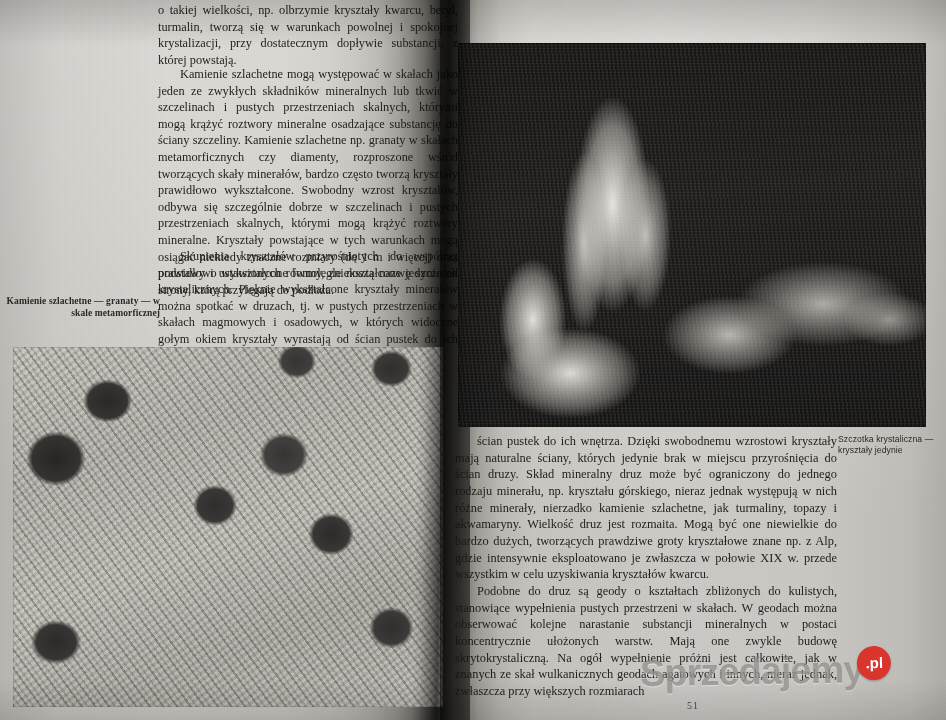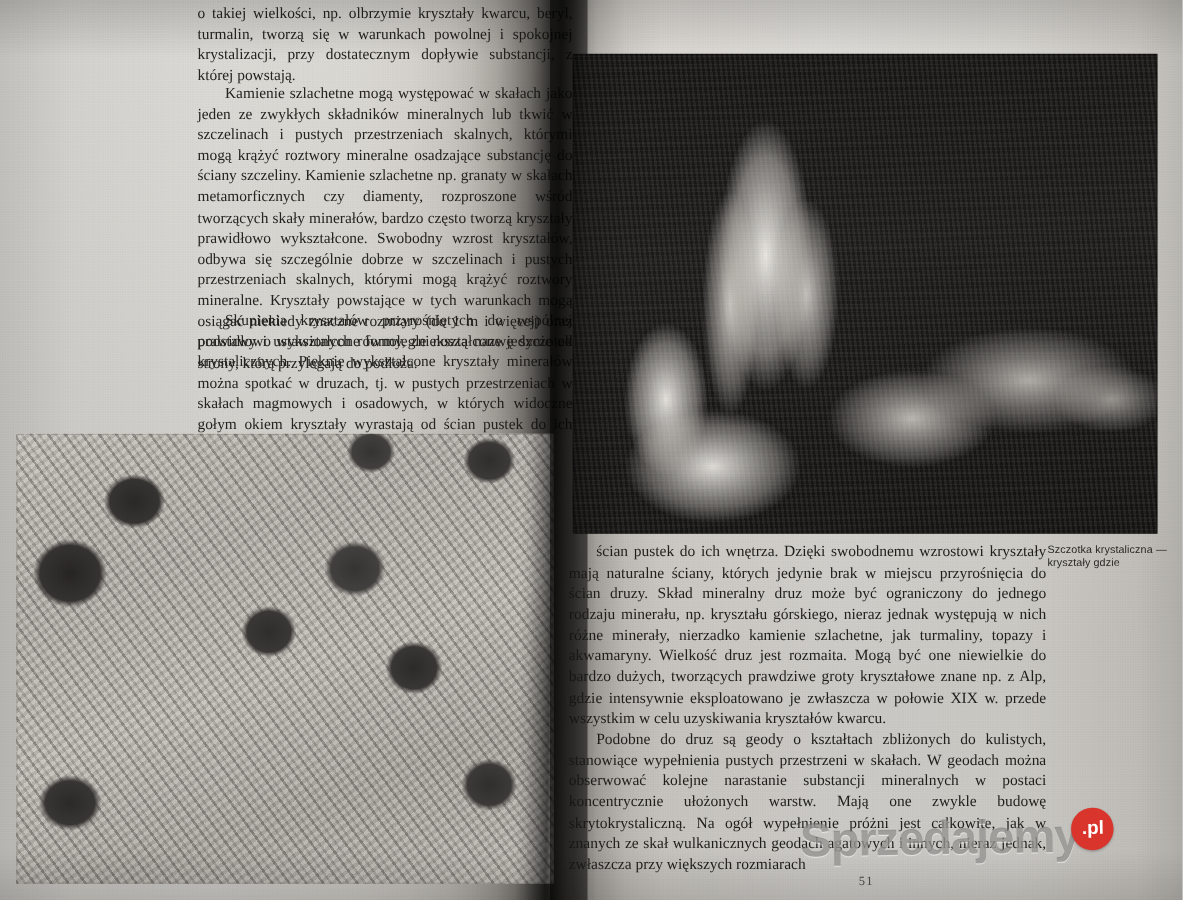--- a/index.html
+++ b/index.html
@@ -177,34 +177,35 @@
 
   <div class="leftpage">
 
     <div class="body-col" id="para-top">o takiej wielkości, np. olbrzymie kryształy kwarcu, beryl, turmalin, tworzą się w warunkach powolnej i spokojnej krystalizacji, przy dostatecznym dopływie substancji, z której powstają.</div>
 
 
     <div class="body-col indent" id="para-main">Kamienie szlachetne mogą występować w skałach jako jeden ze zwykłych składników mineralnych lub tkwić w szczelinach i pustych przestrzeniach skalnych, którymi mogą krążyć roztwory mineralne osadzające substancję do ściany szczeliny. Kamienie szlachetne np. granaty w skałach metamorficznych czy diamenty, rozproszone wśród tworzących skały minerałów, bardzo często tworzą kryształy prawidłowo wykształcone. Swobodny wzrost kryształów, odbywa się szczególnie dobrze w szczelinach i pustych przestrzeniach skalnych, którymi mogą krążyć roztwory mineralne. Kryształy powstające w tych warunkach mogą osiągać niekiedy znaczne rozmiary (do 1 m i więcej) oraz prawidłowo wykształcone formy, zniekształcone jedynie od strony, którą przylegają do podłoża.</div>
 
     <div class="body-col indent" id="para-skup">Skupienia kryształów przyrośniętych do wspólnej podstawy i ustawionych równolegle noszą nazwę szczotek krystalicznych. Pięknie wykształcone kryształy minerałów można spotkać w druzach, tj. w pustych przestrzeniach w skałach magmowych i osadowych, w których widoczne gołym okiem kryształy wyrastają od ścian pustek do ich wnętrza.</div>
 
+    <div class="marginnote" id="garnet-caption">Kamienie szlachetne — granaty — w skale metamorficznej</div>
 
     <div class="curve-mask"></div>
   </div>
 
   <div class="photo" id="photo-garnets"></div>
 
   <div class="rightpage">
 
     <div id="para-right">
       <div class="indent">ścian pustek do ich wnętrza. Dzięki swobodnemu wzrostowi kryształy mają naturalne ściany, których jedynie brak w miejscu przyrośnięcia do ścian druzy. Skład mineralny druz może być ograniczony do jednego rodzaju minerału, np. kryształu górskiego, nieraz jednak występują w nich różne minerały, nierzadko kamienie szlachetne, jak turmaliny, topazy i akwamaryny. Wielkość druz jest rozmaita. Mogą być one niewielkie do bardzo dużych, tworzących prawdziwe groty kryształowe znane np. z Alp, gdzie intensywnie eksploatowano je zwłaszcza w połowie XIX w. przede wszystkim w celu uzyskiwania kryształów kwarcu.</div>
       <div class="indent">Podobne do druz są geody o kształtach zbliżonych do kulistych, stanowiące wypełnienia pustych przestrzeni w skałach. W geodach można obserwować kolejne narastanie substancji mineralnych w postaci koncentrycznie ułożonych warstw. Mają one zwykle budowę skrytokrystaliczną. Na ogół wypełnienie próżni jest całkowite, jak w znanych ze skał wulkanicznych geodach agatowych i innych, nieraz jednak, zwłaszcza przy większych rozmiarach</div>
     </div>
 
-    <div id="quartz-caption">Szczotka krystaliczna — kryształy gdzie</div>
+    <div id="quartz-caption">Szczotka krystaliczna — kryształy jedynie</div>
 
     <div id="page-number">51</div>
   </div>
 
   <div class="photo" id="photo-quartz"></div>
 
   <div class="curve-mask-r"></div>
 
   <div id="gutter"></div>
   <div id="topshade"></div>

